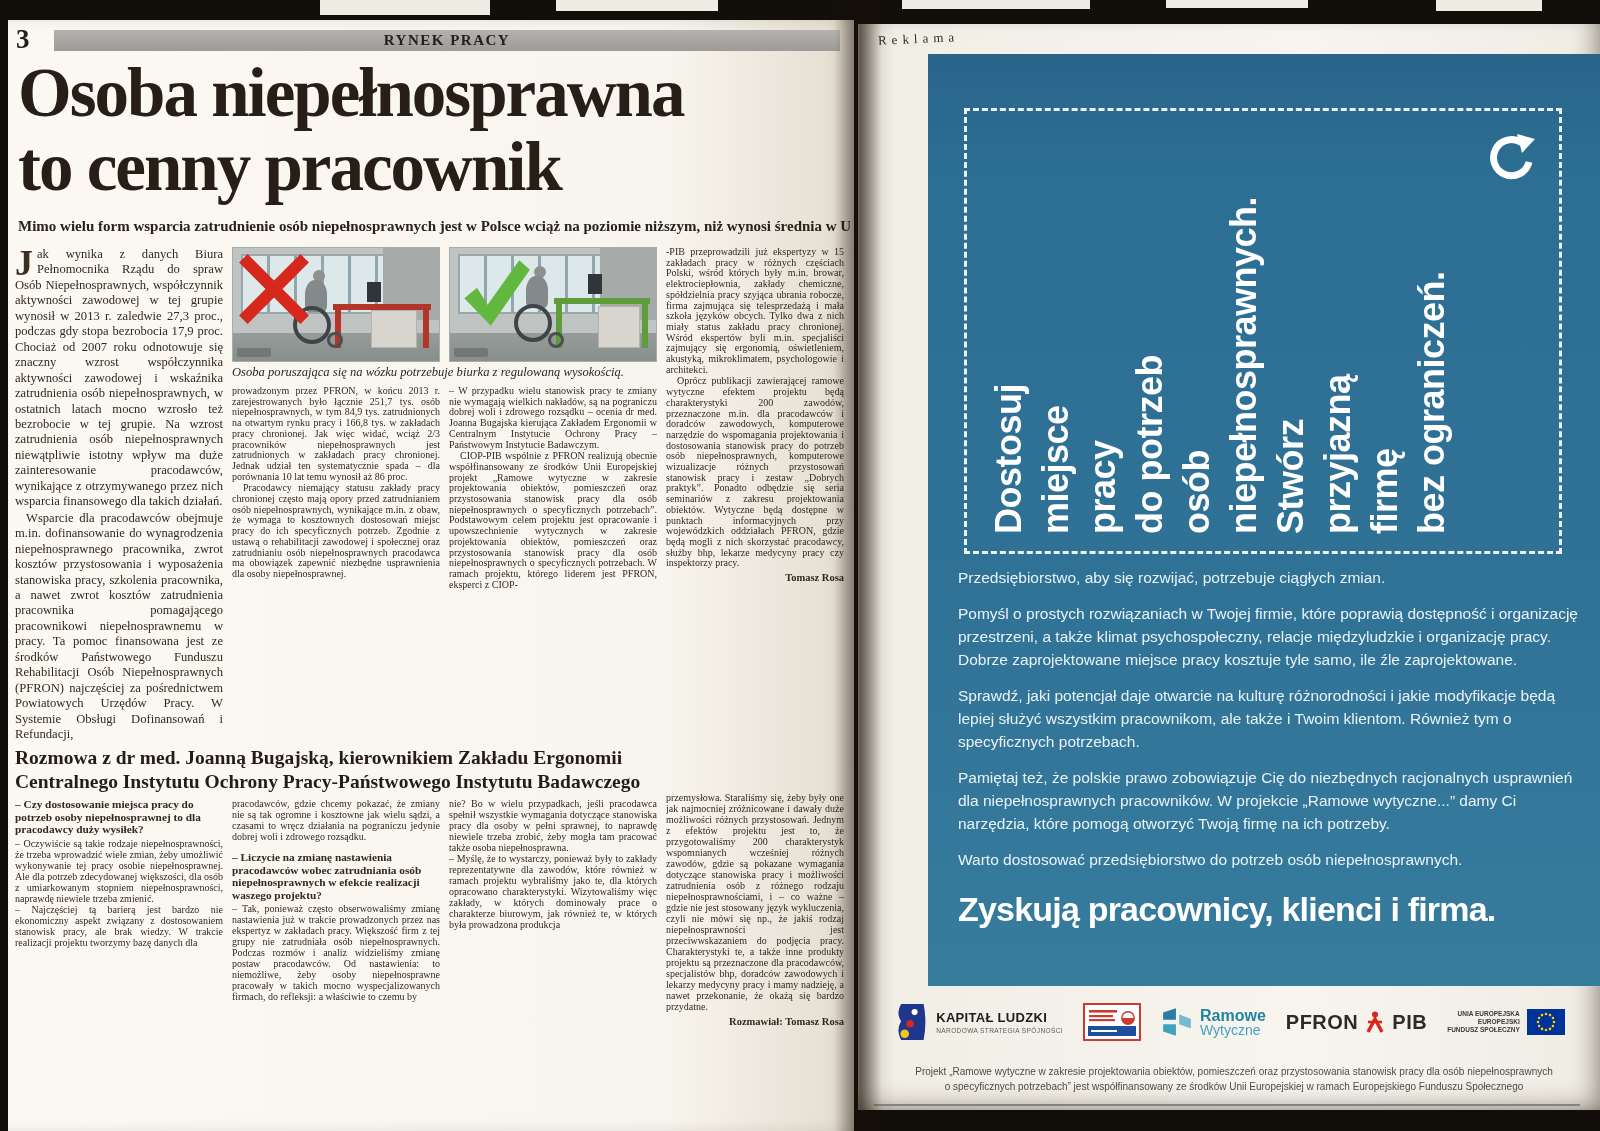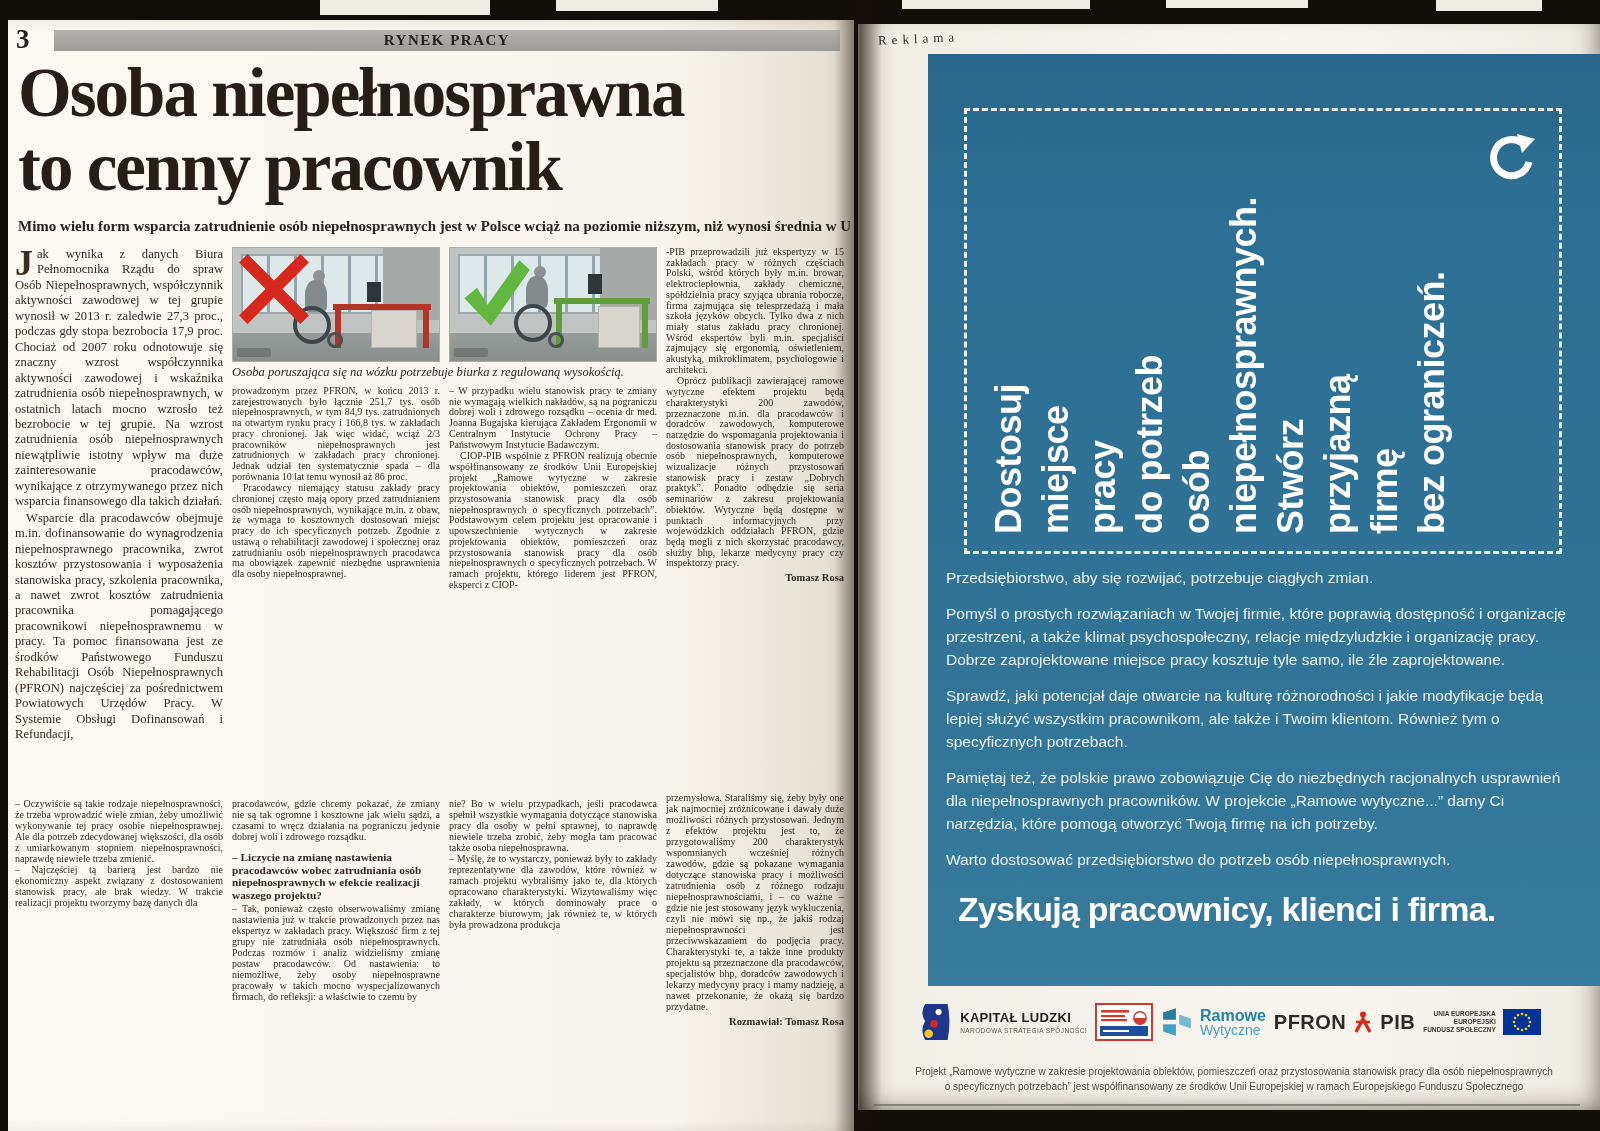--- a/index.html
+++ b/index.html
@@ -53,24 +53,24 @@
   
   .reklama{position:absolute;left:20px;top:7px;font-size:13px;letter-spacing:5px;color:#2b2b28;transform:rotate(-2.5deg);}
   .ad{position:absolute;left:70px;top:30px;width:672px;height:932px;overflow:hidden;
       background:linear-gradient(180deg,#29658a 0%,#2d6f94 14%,#2f7296 55%,#377b9d 100%);
       font-family:"Liberation Sans","DejaVu Sans",sans-serif;}
   .dashedbox{position:absolute;left:36px;top:54px;width:592px;height:440px;border:3px dashed rgba(252,253,253,.92);}
   .rotwrap{position:absolute;left:57px;top:480px;width:0;height:0;}
   .rot{transform:rotate(-90deg);transform-origin:top left;width:410px;}
   .rot div{font-weight:bold;font-size:36px;line-height:47px;color:#fff;letter-spacing:-.5px;white-space:nowrap;}
   .refresh{position:absolute;left:556px;top:78px;}
-  .adcopy{position:absolute;left:18px;top:512px;width:630px;color:#eaf3f7;font-size:15.5px;line-height:23px;}
+  .adcopy{position:absolute;left:30px;top:512px;width:630px;color:#eaf3f7;font-size:15.5px;line-height:23px;}
   .adcopy p{margin:0 0 13px 0;}
   .slogan{position:absolute;left:30px;top:836px;font-weight:bold;font-size:34px;letter-spacing:-.8px;color:#fff;white-space:nowrap;}
-  .logos{position:absolute;left:18px;top:966px;width:706px;height:64px;display:flex;align-items:center;justify-content:center;gap:8px;
+  .logos{position:absolute;left:18px;top:966px;width:706px;height:64px;display:flex;align-items:center;justify-content:center;gap:20px;
          font-family:"Liberation Sans","DejaVu Sans",sans-serif;}
   .logo{display:flex;align-items:center;gap:7px;}
   .kl-title{font-size:13px;font-weight:bold;color:#1d1d1b;letter-spacing:.3px;}
   .kl-sub{font-size:6.5px;color:#5a5a56;letter-spacing:.4px;margin-top:2px;}
   .rw-1{font-size:16px;font-weight:bold;color:#2383a5;line-height:15px;}
   .rw-2{font-size:14px;color:#44a3c2;line-height:14px;}
   .ciop-t{font-size:20px;font-weight:bold;color:#2c2b28;letter-spacing:.5px;}
   .ue-txt{text-align:right;font-size:6.5px;font-weight:bold;color:#3a3a38;line-height:8px;}
   .adfooter{position:absolute;left:56px;top:1040px;width:640px;text-align:center;
             font-family:"Liberation Sans","DejaVu Sans",sans-serif;font-size:10px;line-height:15px;color:#4c4c48;}
@@ -149,22 +149,24 @@
       <p>– W przypadku wielu stanowisk pracy te zmiany nie wymagają wielkich nakładów, są na pograniczu dobrej woli i zdrowego rozsądku – ocenia dr med. Joanna Bugajska kierująca Zakładem Ergonomii w Centralnym Instytucie Ochrony Pracy – Państwowym Instytucie Badawczym.</p>
       <p class="p2">CIOP-PIB wspólnie z PFRON realizują obecnie współfinansowany ze środków Unii Europejskiej projekt „Ramowe wytyczne w zakresie projektowania obiektów, pomieszczeń oraz przystosowania stanowisk pracy dla osób niepełnosprawnych o specyficznych potrzebach”. Podstawowym celem projektu jest opracowanie i upowszechnienie wytycznych w zakresie projektowania obiektów, pomieszczeń oraz przystosowania stanowisk pracy dla osób niepełnosprawnych o specyficznych potrzebach. W ramach projektu, którego liderem jest PFRON, eksperci z CIOP-</p>
     </div>
 
     <div class="col art" style="left:658px;top:227px;width:178px;height:496px">
       <p>-PIB przeprowadzili już ekspertyzy w 15 zakładach pracy w różnych częściach Polski, wśród których były m.in. browar, elektrociepłownia, zakłady chemiczne, spółdzielnia pracy szyjąca ubrania robocze, firma zajmująca się telesprzedażą i mała szkoła języków obcych. Tylko dwa z nich miały status zakładu pracy chronionej. Wśród ekspertów byli m.in. specjaliści zajmujący się ergonomią, oświetleniem, akustyką, mikroklimatem, psychologowie i architekci.</p>
       <p class="p2">Oprócz publikacji zawierającej ramowe wytyczne efektem projektu będą charakterystyki 200 zawodów, przeznaczone m.in. dla pracodawców i doradców zawodowych, komputerowe narzędzie do wspomagania projektowania i dostosowania stanowisk pracy do potrzeb osób niepełnosprawnych, komputerowe wizualizacje różnych przystosowań stanowisk pracy i zestaw „Dobrych praktyk”. Ponadto odbędzie się seria seminariów z zakresu projektowania obiektów. Wytyczne będą dostępne w punktach informacyjnych przy wojewódzkich oddziałach PFRON, gdzie będą mogli z nich skorzystać pracodawcy, służby bhp, lekarze medycyny pracy czy inspektorzy pracy.</p>
       <div class="byline">Tomasz Rosa</div>
     </div>
 
+    <div class="int-header">Rozmowa z dr med. Joanną Bugajską, kierownikiem Zakładu Ergonomii Centralnego Instytutu Ochrony Pracy-Państwowego Instytutu Badawczego</div>
 
     <div class="col qa" style="left:7px;top:778px;width:208px;height:333px">
+      <p class="q first">– Czy dostosowanie miejsca pracy do potrzeb osoby niepełnosprawnej to dla pracodawcy duży wysiłek?</p>
       <p>– Oczywiście są takie rodzaje niepełnosprawności, że trzeba wprowadzić wiele zmian, żeby umożliwić wykonywanie tej pracy osobie niepełnosprawnej. Ale dla potrzeb zdecydowanej większości, dla osób z umiarkowanym stopniem niepełnosprawności, naprawdę niewiele trzeba zmienić.</p>
       <p>– Najczęściej tą barierą jest bardzo nie ekonomiczny aspekt związany z dostosowaniem stanowisk pracy, ale brak wiedzy. W trakcie realizacji projektu tworzymy bazę danych dla</p>
     </div>
     <div class="col qa" style="left:224px;top:778px;width:208px;height:333px">
       <p>pracodawców, gdzie chcemy pokazać, że zmiany nie są tak ogromne i kosztowne jak wielu sądzi, a czasami to wręcz działania na pograniczu jedynie dobrej woli i zdrowego rozsądku.</p>
       <p class="q">– Liczycie na zmianę nastawienia pracodawców wobec zatrudniania osób niepełnosprawnych w efekcie realizacji waszego projektu?</p>
       <p>– Tak, ponieważ często obserwowaliśmy zmianę nastawienia już w trakcie prowadzonych przez nas ekspertyz w zakładach pracy. Większość firm z tej grupy nie zatrudniała osób niepełnosprawnych. Podczas rozmów i analiz widzieliśmy zmianę postaw pracodawców. Od nastawienia: to niemożliwe, żeby osoby niepełnosprawne pracowały w takich mocno wyspecjalizowanych firmach, do refleksji: a właściwie to czemu by</p>
     </div>
     <div class="col qa" style="left:441px;top:778px;width:208px;height:333px">
       <p>nie? Bo w wielu przypadkach, jeśli pracodawca spełnił wszystkie wymagania dotyczące stanowiska pracy dla osoby w pełni sprawnej, to naprawdę niewiele trzeba zrobić, żeby mogła tam pracować także osoba niepełnosprawna.</p>

